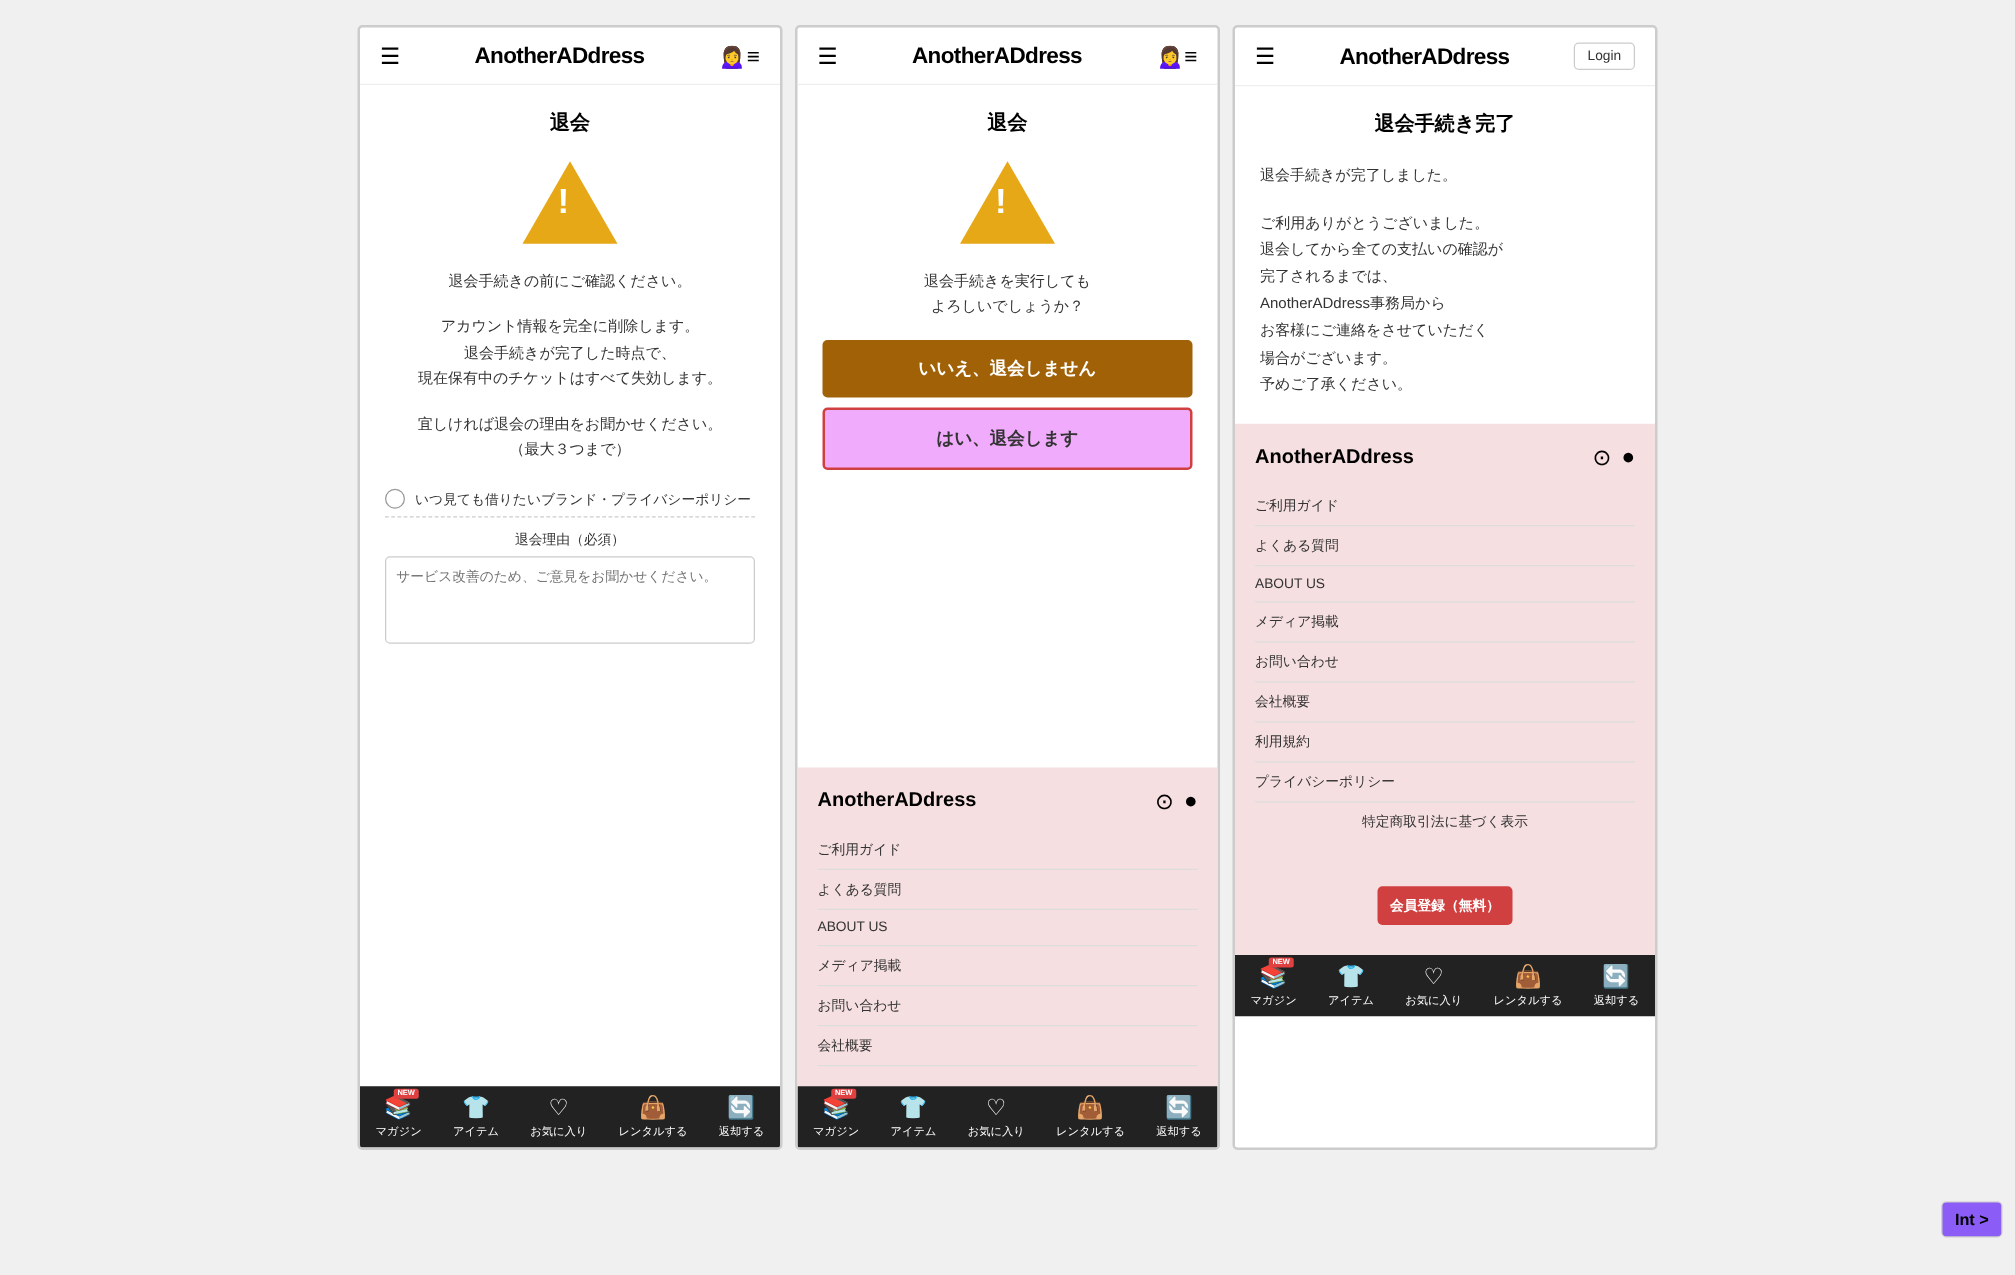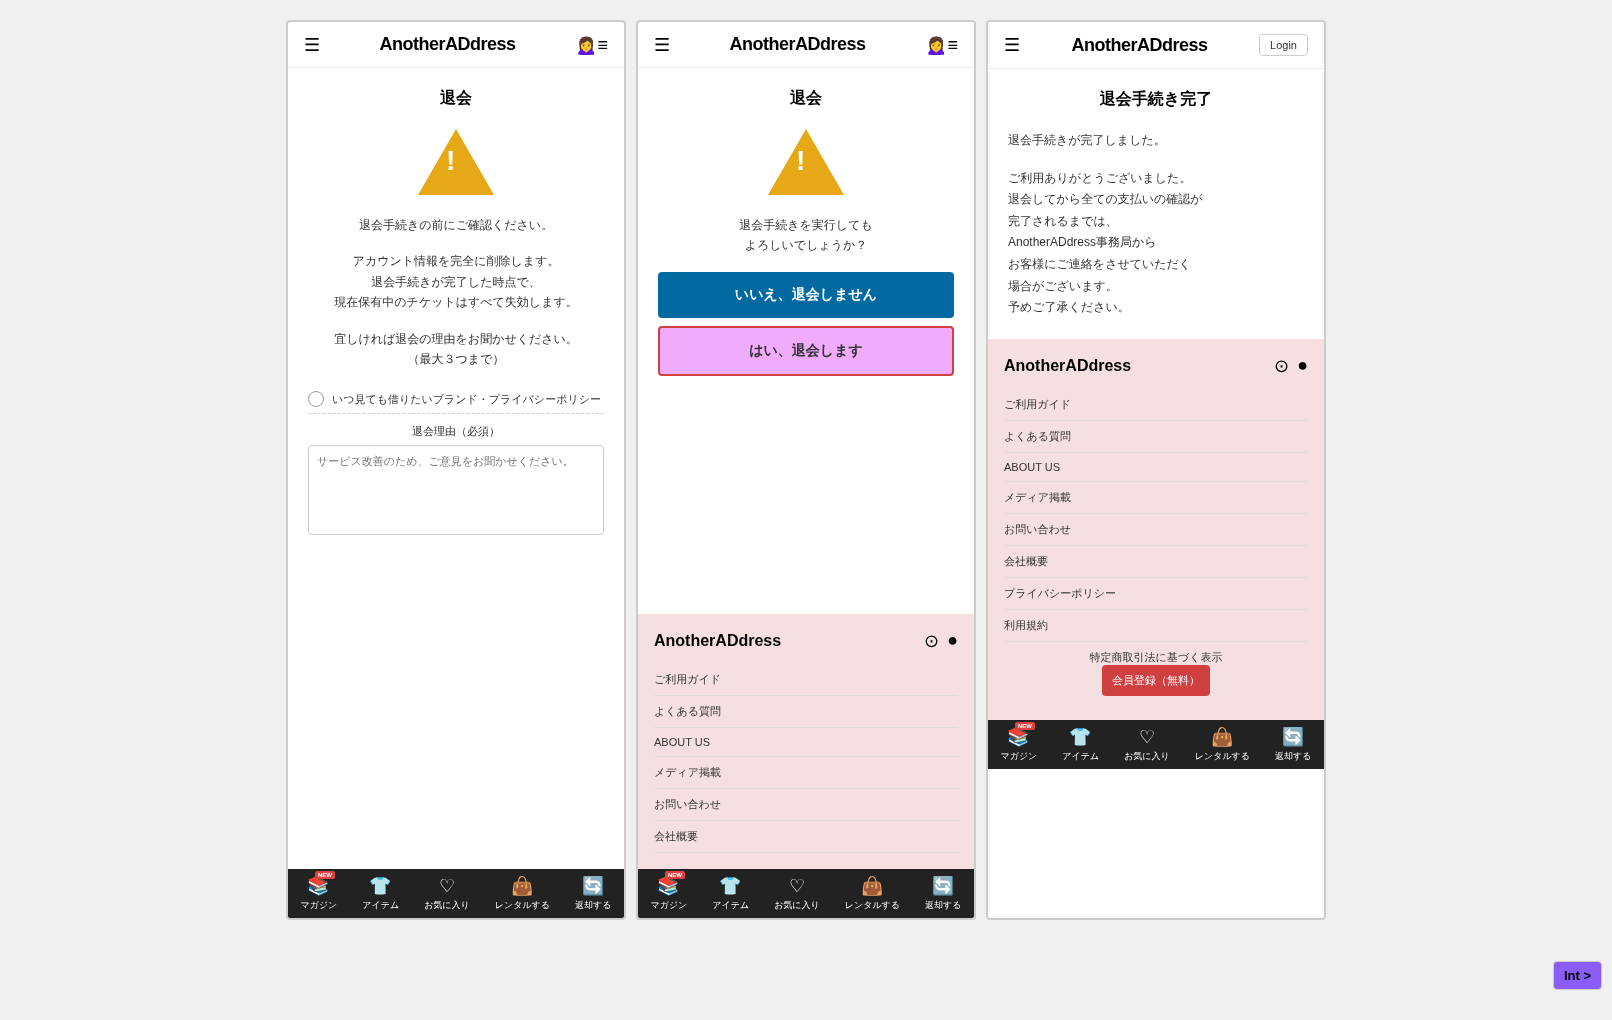--- a/index.html
+++ b/index.html
@@ -124,21 +124,21 @@
 
     .required-label {
       font-size: 11px;
       text-align: center;
       color: #333;
       margin: 10px 0 6px;
     }
 
     .textarea-field {
       width: 100%;
-      height: 90px;
+      height: 70px;
       border: 1px solid #ccc;
       border-radius: 4px;
       padding: 8px;
       font-size: 11px;
       color: #aaa;
       resize: none;
       outline: none;
     }
 
     
@@ -156,21 +156,21 @@
       cursor: pointer;
       margin: 16px 0;
     }
 
     .btn-black {
       display: block;
       width: 100%;
       padding: 14px;
       border: none;
       border-radius: 4px;
-      background: #0369a1;
+      background: #a16207;
       color: #fff;
       font-size: 14px;
       font-weight: bold;
       text-align: center;
       cursor: pointer;
       margin: 16px 0 8px;
     }
 
     .btn-outline-red-confirm {
       display: block;
@@ -255,26 +255,27 @@
       flex-direction: column;
     }
     .footer-last-link {
       font-size: 11px;
       color: #333;
     }
     .btn-signup {
       background: #d04040;
       color: #fff;
       font-size: 11px;
-      font-weight: normal;
+      font-weight: bold;
       padding: 8px 10px;
       border-radius: 4px;
       border: none;
       cursor: pointer;
       white-space: nowrap;
+      margin-top: 44px;
     }
 
     
     .completion-text {
       font-size: 12px;
       line-height: 1.8;
       color: #333;
     }
 
     .login-btn {
@@ -433,22 +434,22 @@
         <span>⊙</span>
         <span>●</span>
       </div>
     </div>
     <a class="footer-link">ご利用ガイド</a>
     <a class="footer-link">よくある質問</a>
     <a class="footer-link">ABOUT US</a>
     <a class="footer-link">メディア掲載</a>
     <a class="footer-link">お問い合わせ</a>
     <a class="footer-link">会社概要</a>
+    <a class="footer-link">利用規約</a>
     <a class="footer-link">プライバシーポリシー</a>
-    <a class="footer-link">利用規約</a>
     <div class="footer-last-row">
       <span class="footer-last-link">特定商取引法に基づく表示</span>
       <button class="btn-signup">会員登録（無料）</button>
     </div>
   </div>
 
   <div class="footer-nav">
     <div class="nav-item">
       <div class="nav-badge">NEW</div>
       <div class="nav-icon">📚</div>

